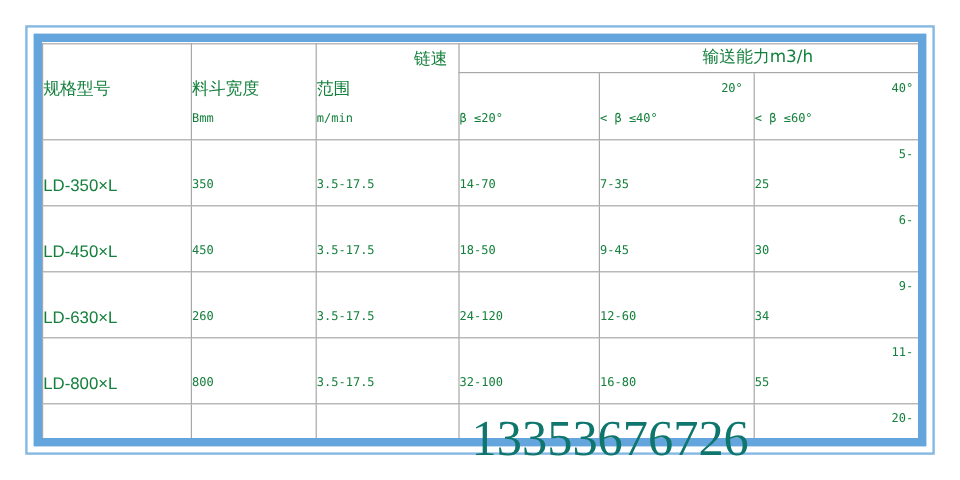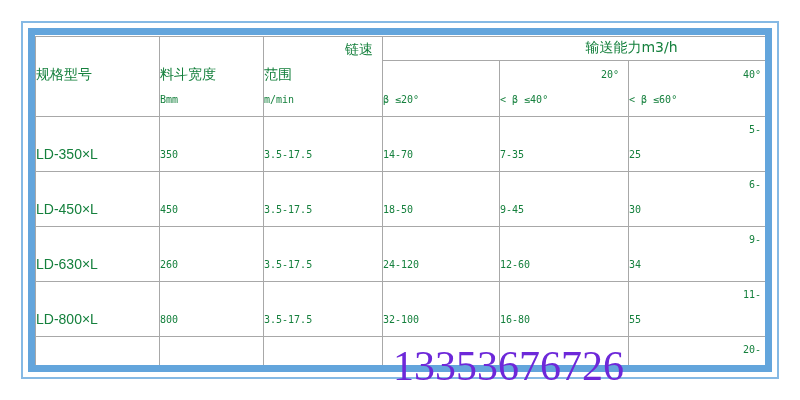--- a/index.html
+++ b/index.html
@@ -15,21 +15,21 @@
   td{border:1px solid #a8a8a8;vertical-align:bottom;padding:0 0 4px 0;color:#15803d;overflow:hidden;}
   .ln{height:25px;line-height:25px;white-space:nowrap;}
   .center{text-align:left;}
   .right{text-align:right;padding-right:9px;}
   .zh{font-size:14px;font-family:"DejaVu Sans",sans-serif;}
   .num{font-size:10px;font-family:"DejaVu Sans Mono",monospace;}
   .model{font-size:14px;font-family:Liberation Sans, sans-serif;}
   td.cap-title{vertical-align:middle;text-align:center;padding:0;font-size:14px;}
   tr.h1{height:23px;} tr.h2{height:52px;}
   tr.r1{height:50px;} tr.r2{height:53px;} tr.r3{height:51px;} tr.r4{height:54px;} tr.r5{height:52px;}
-  .phone{position:absolute;left:393px;top:345px;z-index:5;color:#6d28d9;
+  .phone{position:absolute;left:393px;top:345px;z-index:5;color:#0f766e;
          font-family:"Liberation Serif",serif;font-size:42px;line-height:1;white-space:nowrap;}
 </style>
 </head>
 <body>
 
 <div class="stage">
   <div class="frame-outer"></div>
   <div class="panel">
     <table class="spec">
       <colgroup>

